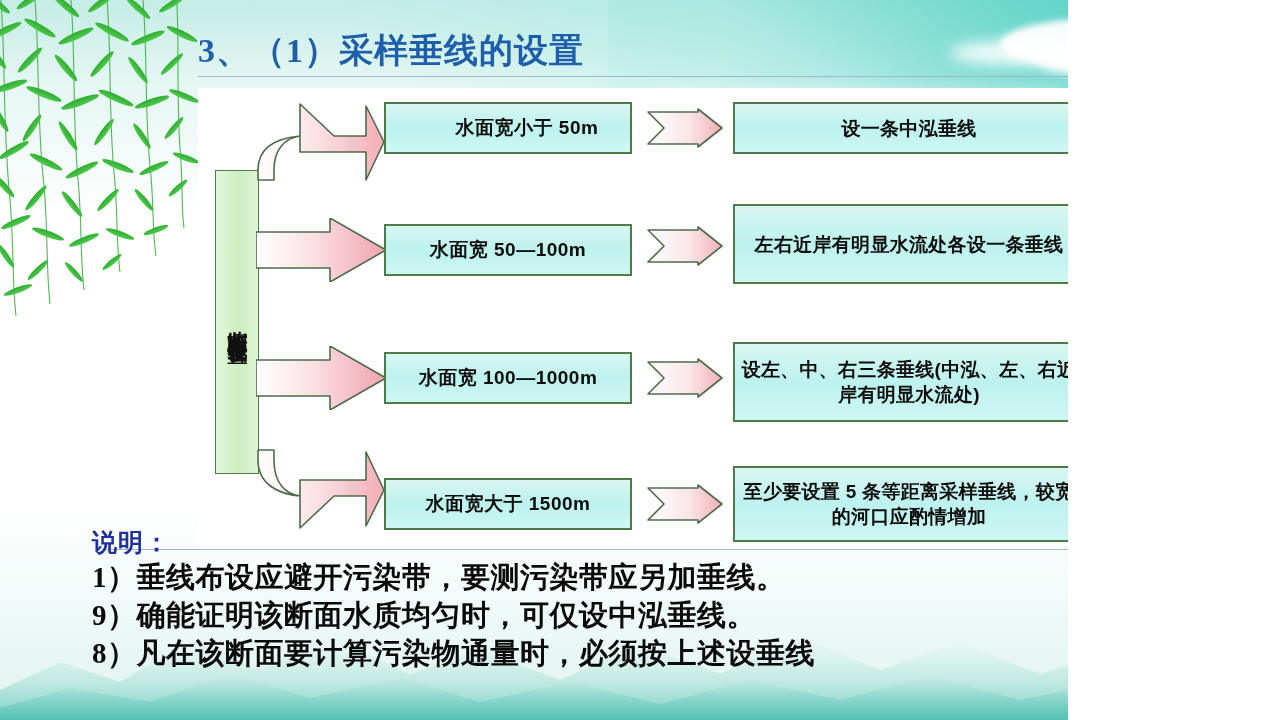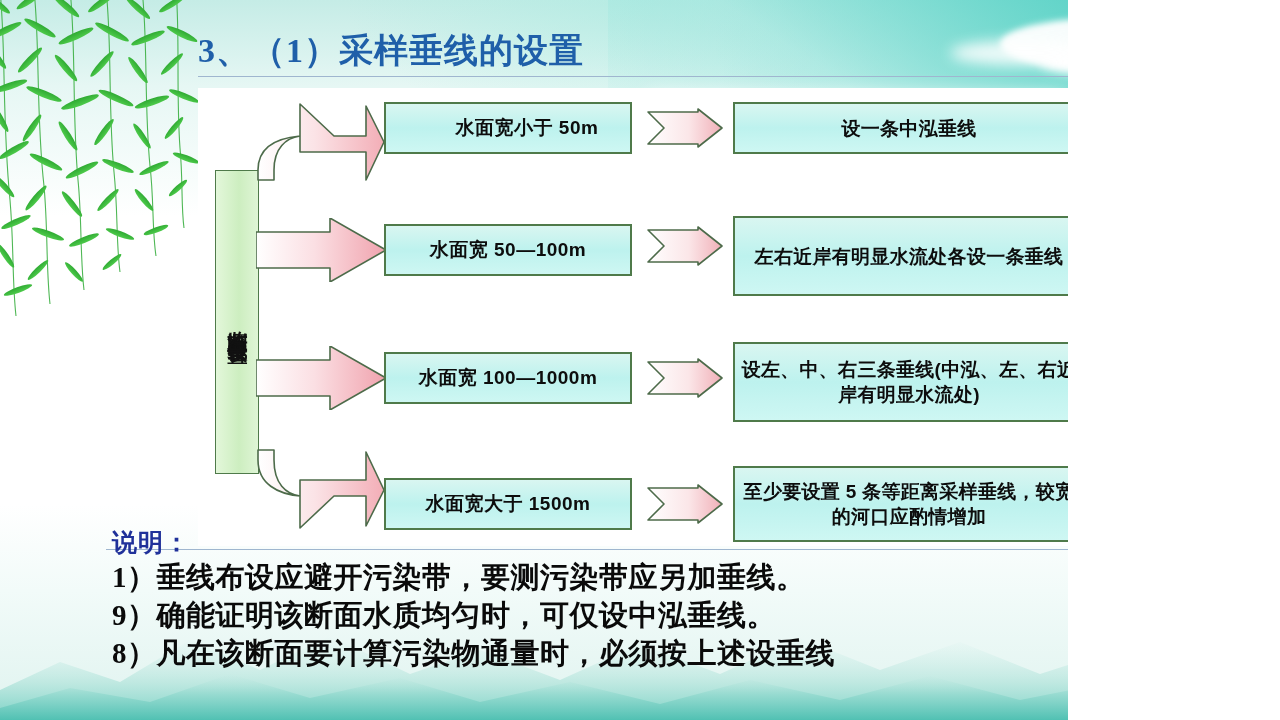--- a/index.html
+++ b/index.html
@@ -161,39 +161,38 @@
 
   .res {
     left: 535px;
     width: 352px;
     font-size: 19px;
     line-height: 25px;
     padding: 4px 6px;
     letter-spacing: 0.3px;
   }
   .res.r1 { top: 14px;  height: 52px; }
-  .res.r2 { top: 128px; height: 80px; }
+  .res.r2 { top: 116px; height: 80px; }
   .res.r3 { top: 254px; height: 80px; }
   .res.r4 { top: 378px; height: 76px; }
 
   
   .barrow { position: absolute; }
   .barrow svg { display: block; }
 
   
   .chev { position: absolute; }
   .chev svg { display: block; }
 
   
   .notes {
     position: absolute;
     left: 92px;
     top: 528px;
     width: 1100px;
-    margin-left: 20px;
   }
   .notes-head {
     font-family: "Liberation Serif", "DejaVu Serif", serif;
     font-size: 25px;
     font-weight: bold;
     color: #20319a;
     line-height: 30px;
     letter-spacing: 1px;
   }
   .note-line {

